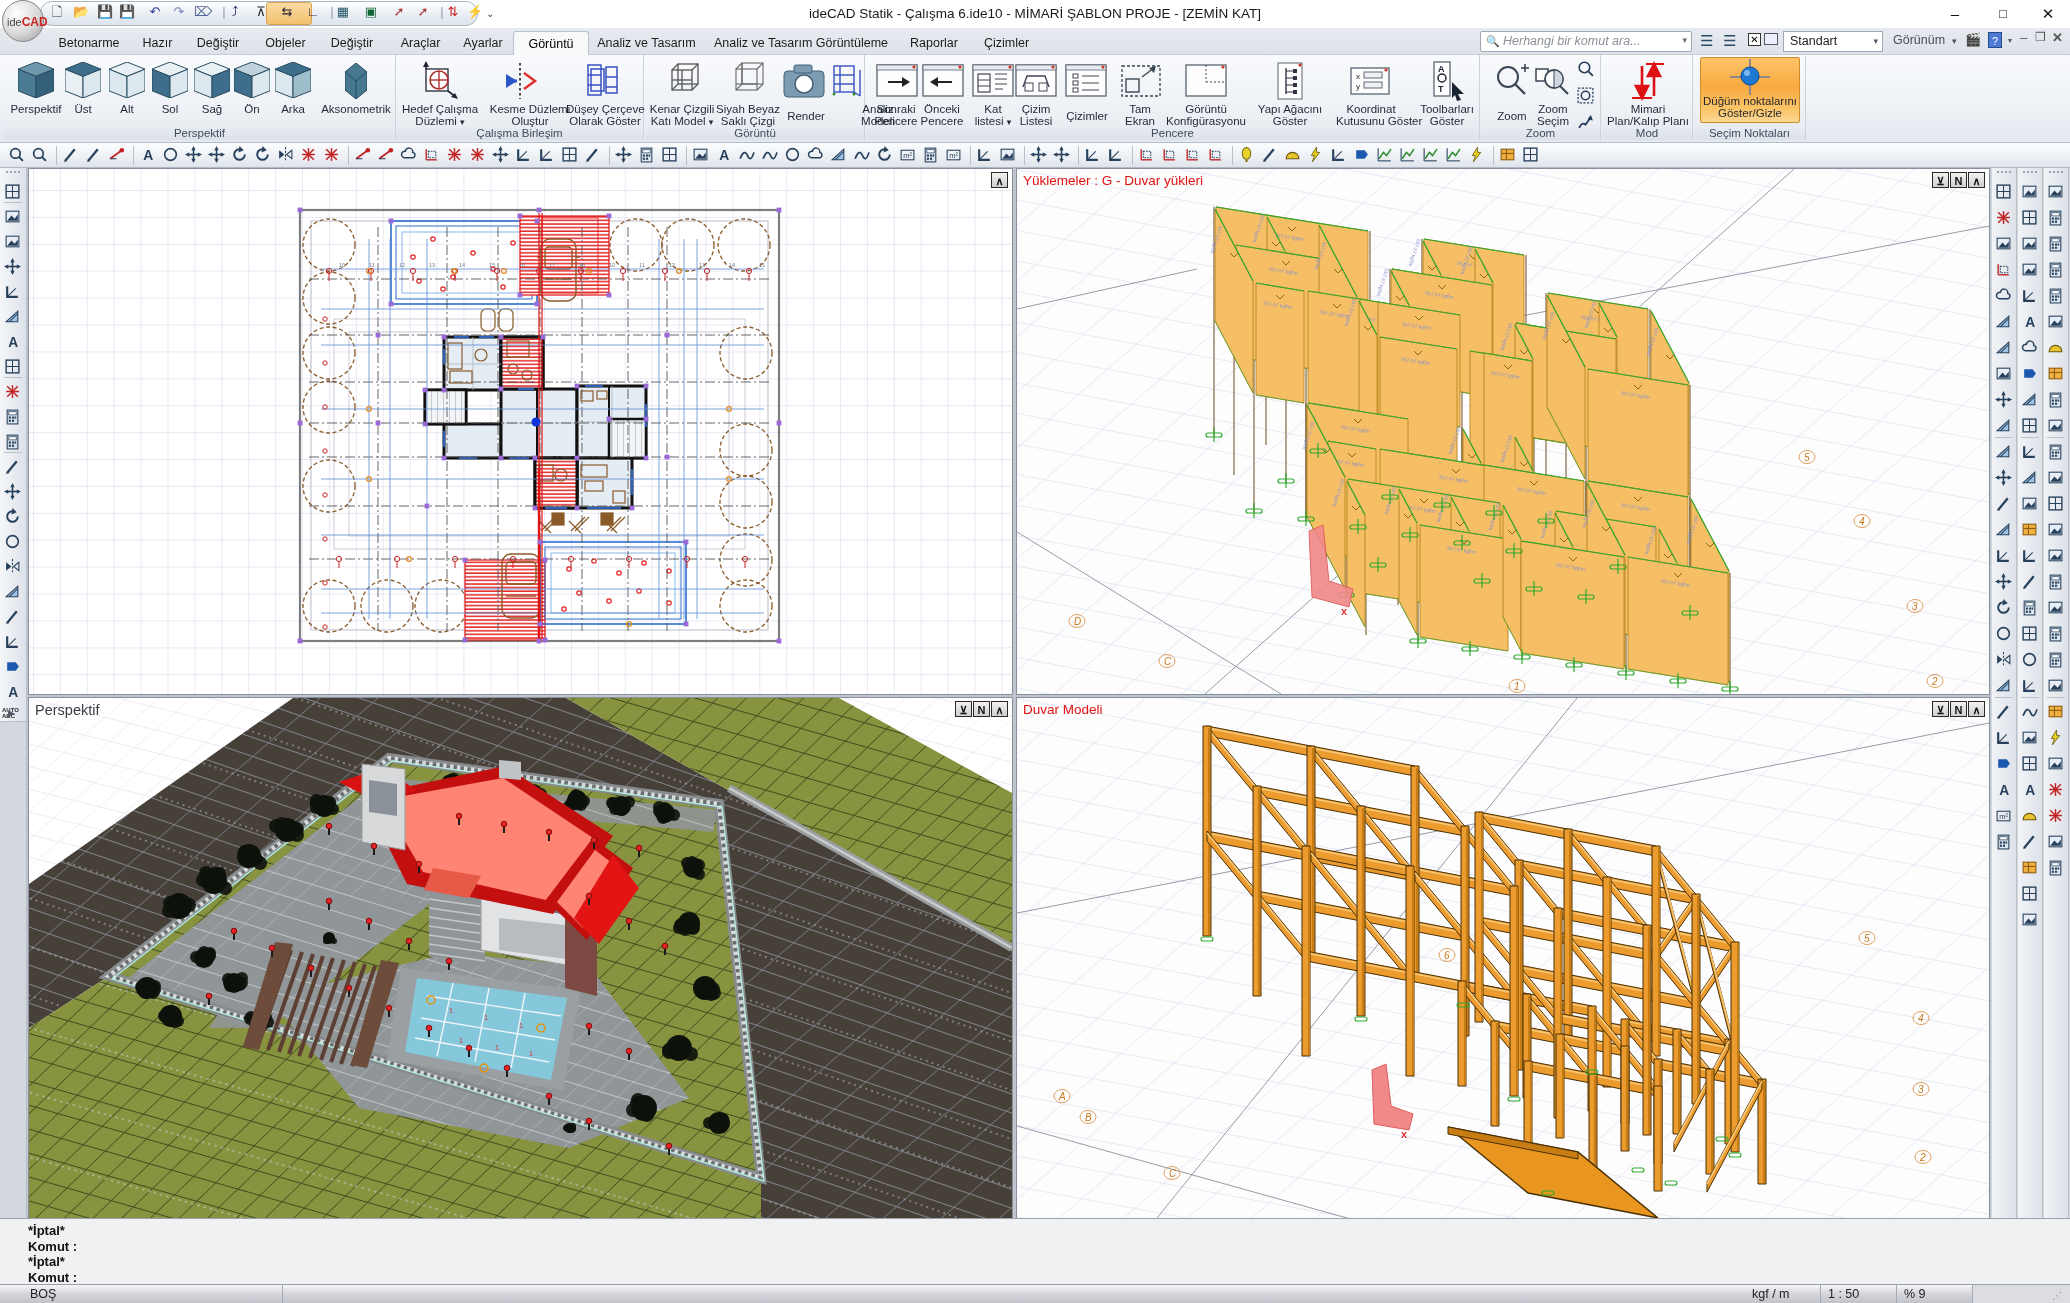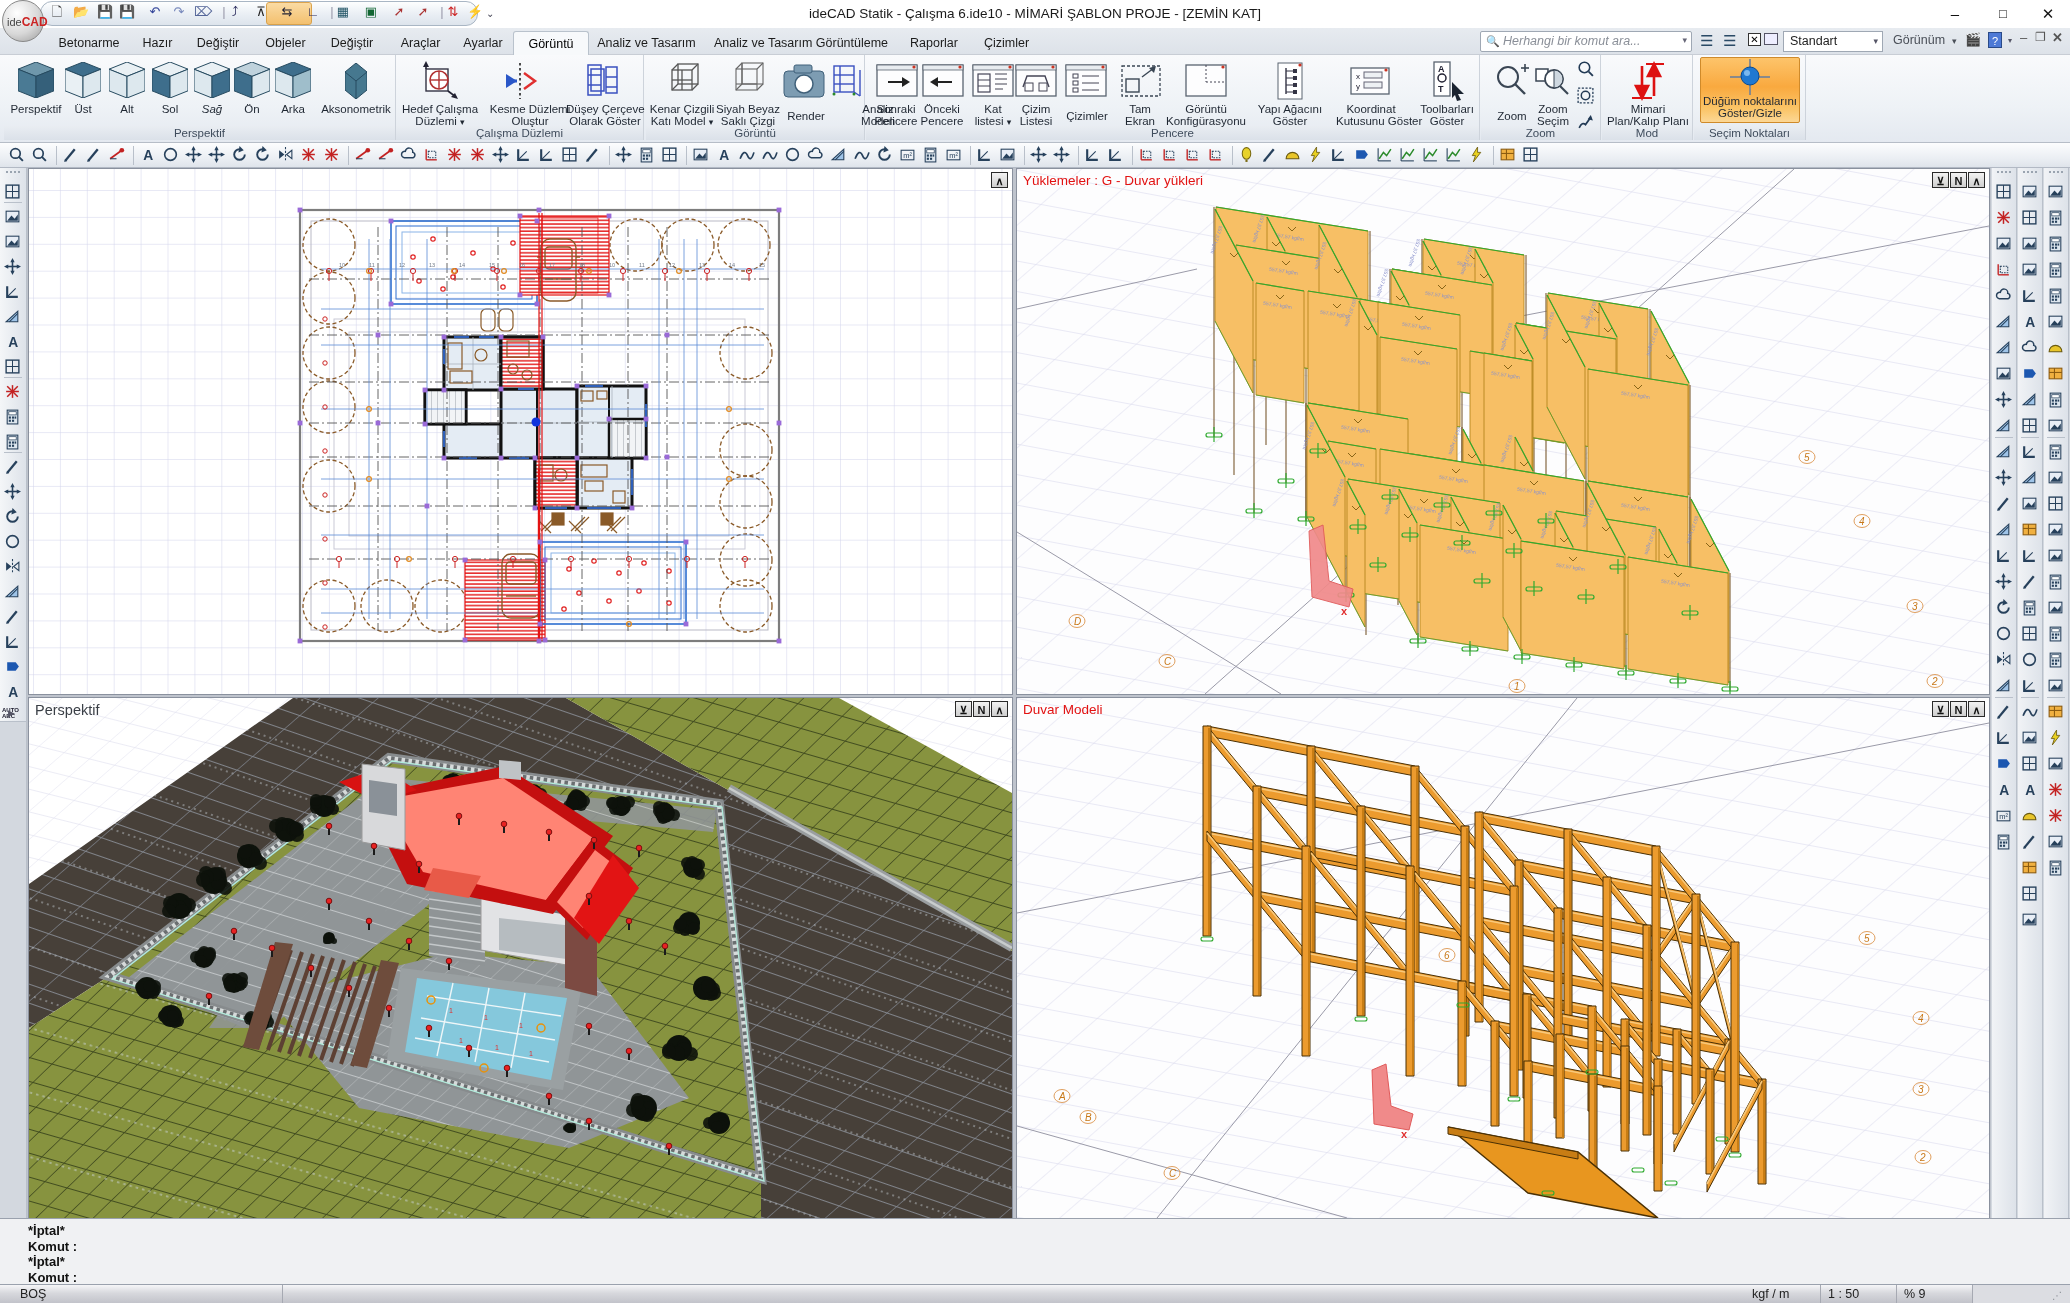--- a/index.html
+++ b/index.html
@@ -93,21 +93,21 @@
 <div class="abs" style="left:2020px;top:2px;font-size:13px;color:#555;">–</div>
 <div class="abs" style="left:2035px;top:2px;font-size:12px;color:#555;">❐</div>
 <div class="abs" style="left:2052px;top:2px;font-size:13px;color:#555;font-weight:bold;">✕</div>
 </div>
 <div class="abs" style="left:0;top:168px;width:2070px;height:1050px;background:#bfc4cd;"></div>
 <div id="ribbon" class="abs">
 <div class="rgroup" style="left:4px;width:392px;">
       <div class="cap">Perspektif</div>
     </div>
 <div class="rgroup" style="left:396px;width:248px;">
-      <div class="cap">Çalışma Düzlemi</div>
+      <div class="cap">Çalışma Birleşim</div>
     </div>
 <div class="rgroup" style="left:646px;width:219px;">
       <div class="cap">Görüntü</div>
     </div>
 <div class="rgroup" style="left:866px;width:614px;">
       <div class="cap">Pencere</div>
     </div>
 <div class="rgroup" style="left:1481px;width:120px;">
       <div class="cap">Zoom</div>
     </div>
@@ -139,21 +139,21 @@
       <polygon points="18.0,0 36,7.2 18.0,14.4 0,7.2" fill="#e9f0f4" stroke="#274b60" stroke-width="1"></polygon>
       <polygon points="0,7.2 18.0,14.4 18.0,36 0,28.8" fill="#3e6e8c" stroke="#274b60" stroke-width="1"></polygon>
       <polygon points="36,7.2 18.0,14.4 18.0,36 36,28.8" fill="#dde8ee" stroke="#274b60" stroke-width="1"></polygon>
     </svg>
 <div class="ritem" style="left:152px;top:48px;width:36px;">Sol</div>
 <svg class="abs" style="left:194px;top:7px;" width="36" height="36" viewBox="0 0 36 36">
       <polygon points="18.0,0 36,7.2 18.0,14.4 0,7.2" fill="#e9f0f4" stroke="#274b60" stroke-width="1"></polygon>
       <polygon points="0,7.2 18.0,14.4 18.0,36 0,28.8" fill="#dde8ee" stroke="#274b60" stroke-width="1"></polygon>
       <polygon points="36,7.2 18.0,14.4 18.0,36 36,28.8" fill="#3e6e8c" stroke="#274b60" stroke-width="1"></polygon>
     </svg>
-<div class="ritem" style="left:194px;top:48px;width:36px;font-style:italic;">Sağ</div>
+<div class="ritem" style="left:194px;top:48px;width:36px;">Sağ</div>
 <svg class="abs" style="left:234px;top:7px;" width="36" height="36" viewBox="0 0 36 36">
       <polygon points="18.0,0 36,7.2 18.0,14.4 0,7.2" fill="#bfd2dc" stroke="#274b60" stroke-width="1"></polygon>
       <polygon points="0,7.2 18.0,14.4 18.0,36 0,28.8" fill="#3e6e8c" stroke="#274b60" stroke-width="1"></polygon>
       <polygon points="36,7.2 18.0,14.4 18.0,36 36,28.8" fill="#dde8ee" stroke="#274b60" stroke-width="1"></polygon>
     </svg>
 <div class="ritem" style="left:234px;top:48px;width:36px;">Ön</div>
 <svg class="abs" style="left:275px;top:7px;" width="36" height="36" viewBox="0 0 36 36">
       <polygon points="18.0,0 36,7.2 18.0,14.4 0,7.2" fill="#3e6e8c" stroke="#274b60" stroke-width="1"></polygon>
       <polygon points="0,7.2 18.0,14.4 18.0,36 0,28.8" fill="#dde8ee" stroke="#274b60" stroke-width="1"></polygon>
       <polygon points="36,7.2 18.0,14.4 18.0,36 36,28.8" fill="#9fbecb" stroke="#274b60" stroke-width="1"></polygon>
@@ -2933,18 +2933,18 @@
 <div class="vplabel" style="color:#e21212;">Duvar Modeli</div>
 <div class="ynabox" style="right:4px;"><span class="ynabtn">⊻</span><span class="ynabtn">N</span><span class="ynabtn">∧</span></div>
 </div>
 <div id="cmdarea" class="abs">
 <div style="padding-top:4px;">*İptal*</div>
 <div>Komut :</div>
 <div>*İptal*</div>
 <div>Komut :</div>
 </div>
 <div id="statusbar" class="abs">
-<div class="sseg" style="left:0;width:283px;padding-left:20px;">BOŞ</div>
+<div class="sseg" style="left:0;width:283px;padding-left:30px;">BOŞ</div>
 <div class="sseg" style="left:1745px;width:76px;">kgf / m</div>
 <div class="sseg" style="left:1821px;width:76px;">1 : 50</div>
 <div class="sseg" style="left:1897px;width:76px;">% 9</div>
 <div class="abs" style="left:1973px;top:0;width:97px;height:19px;background:#dcdde2;"></div>
 <div class="abs" style="left:2052px;top:5px;font-size:10px;color:#8a8e96;">⋰</div>
 </div>
 </body></html>

